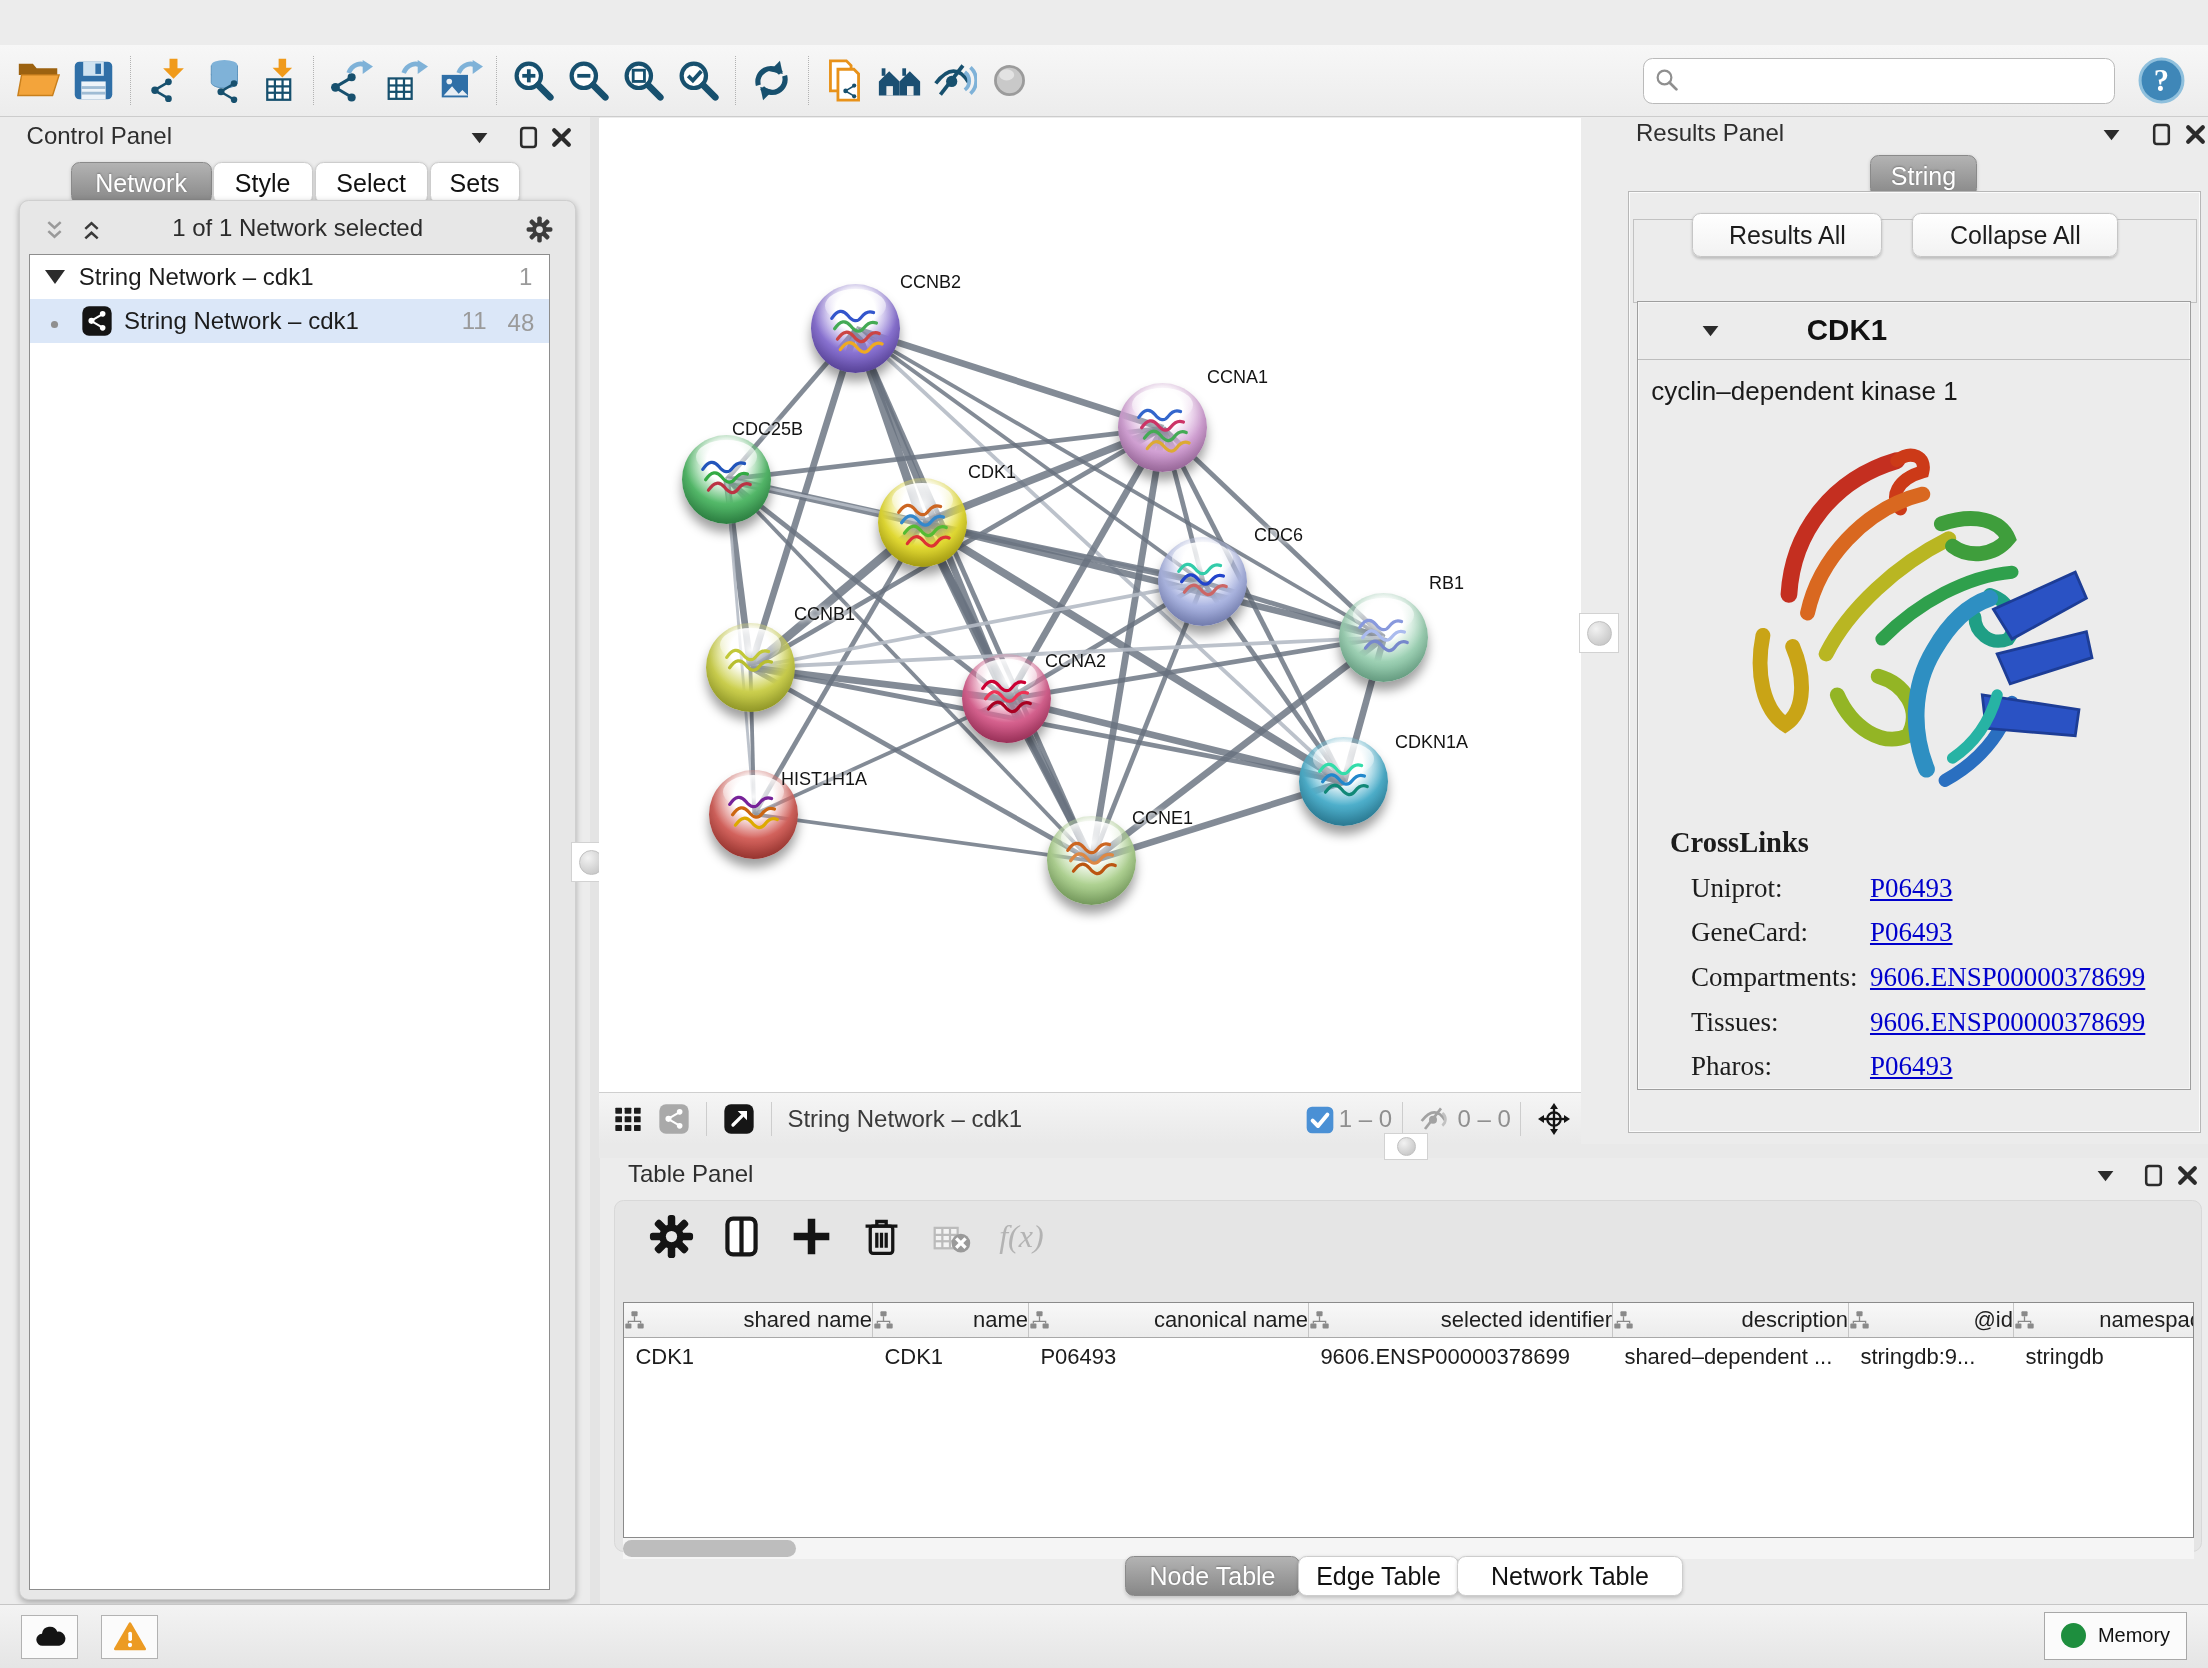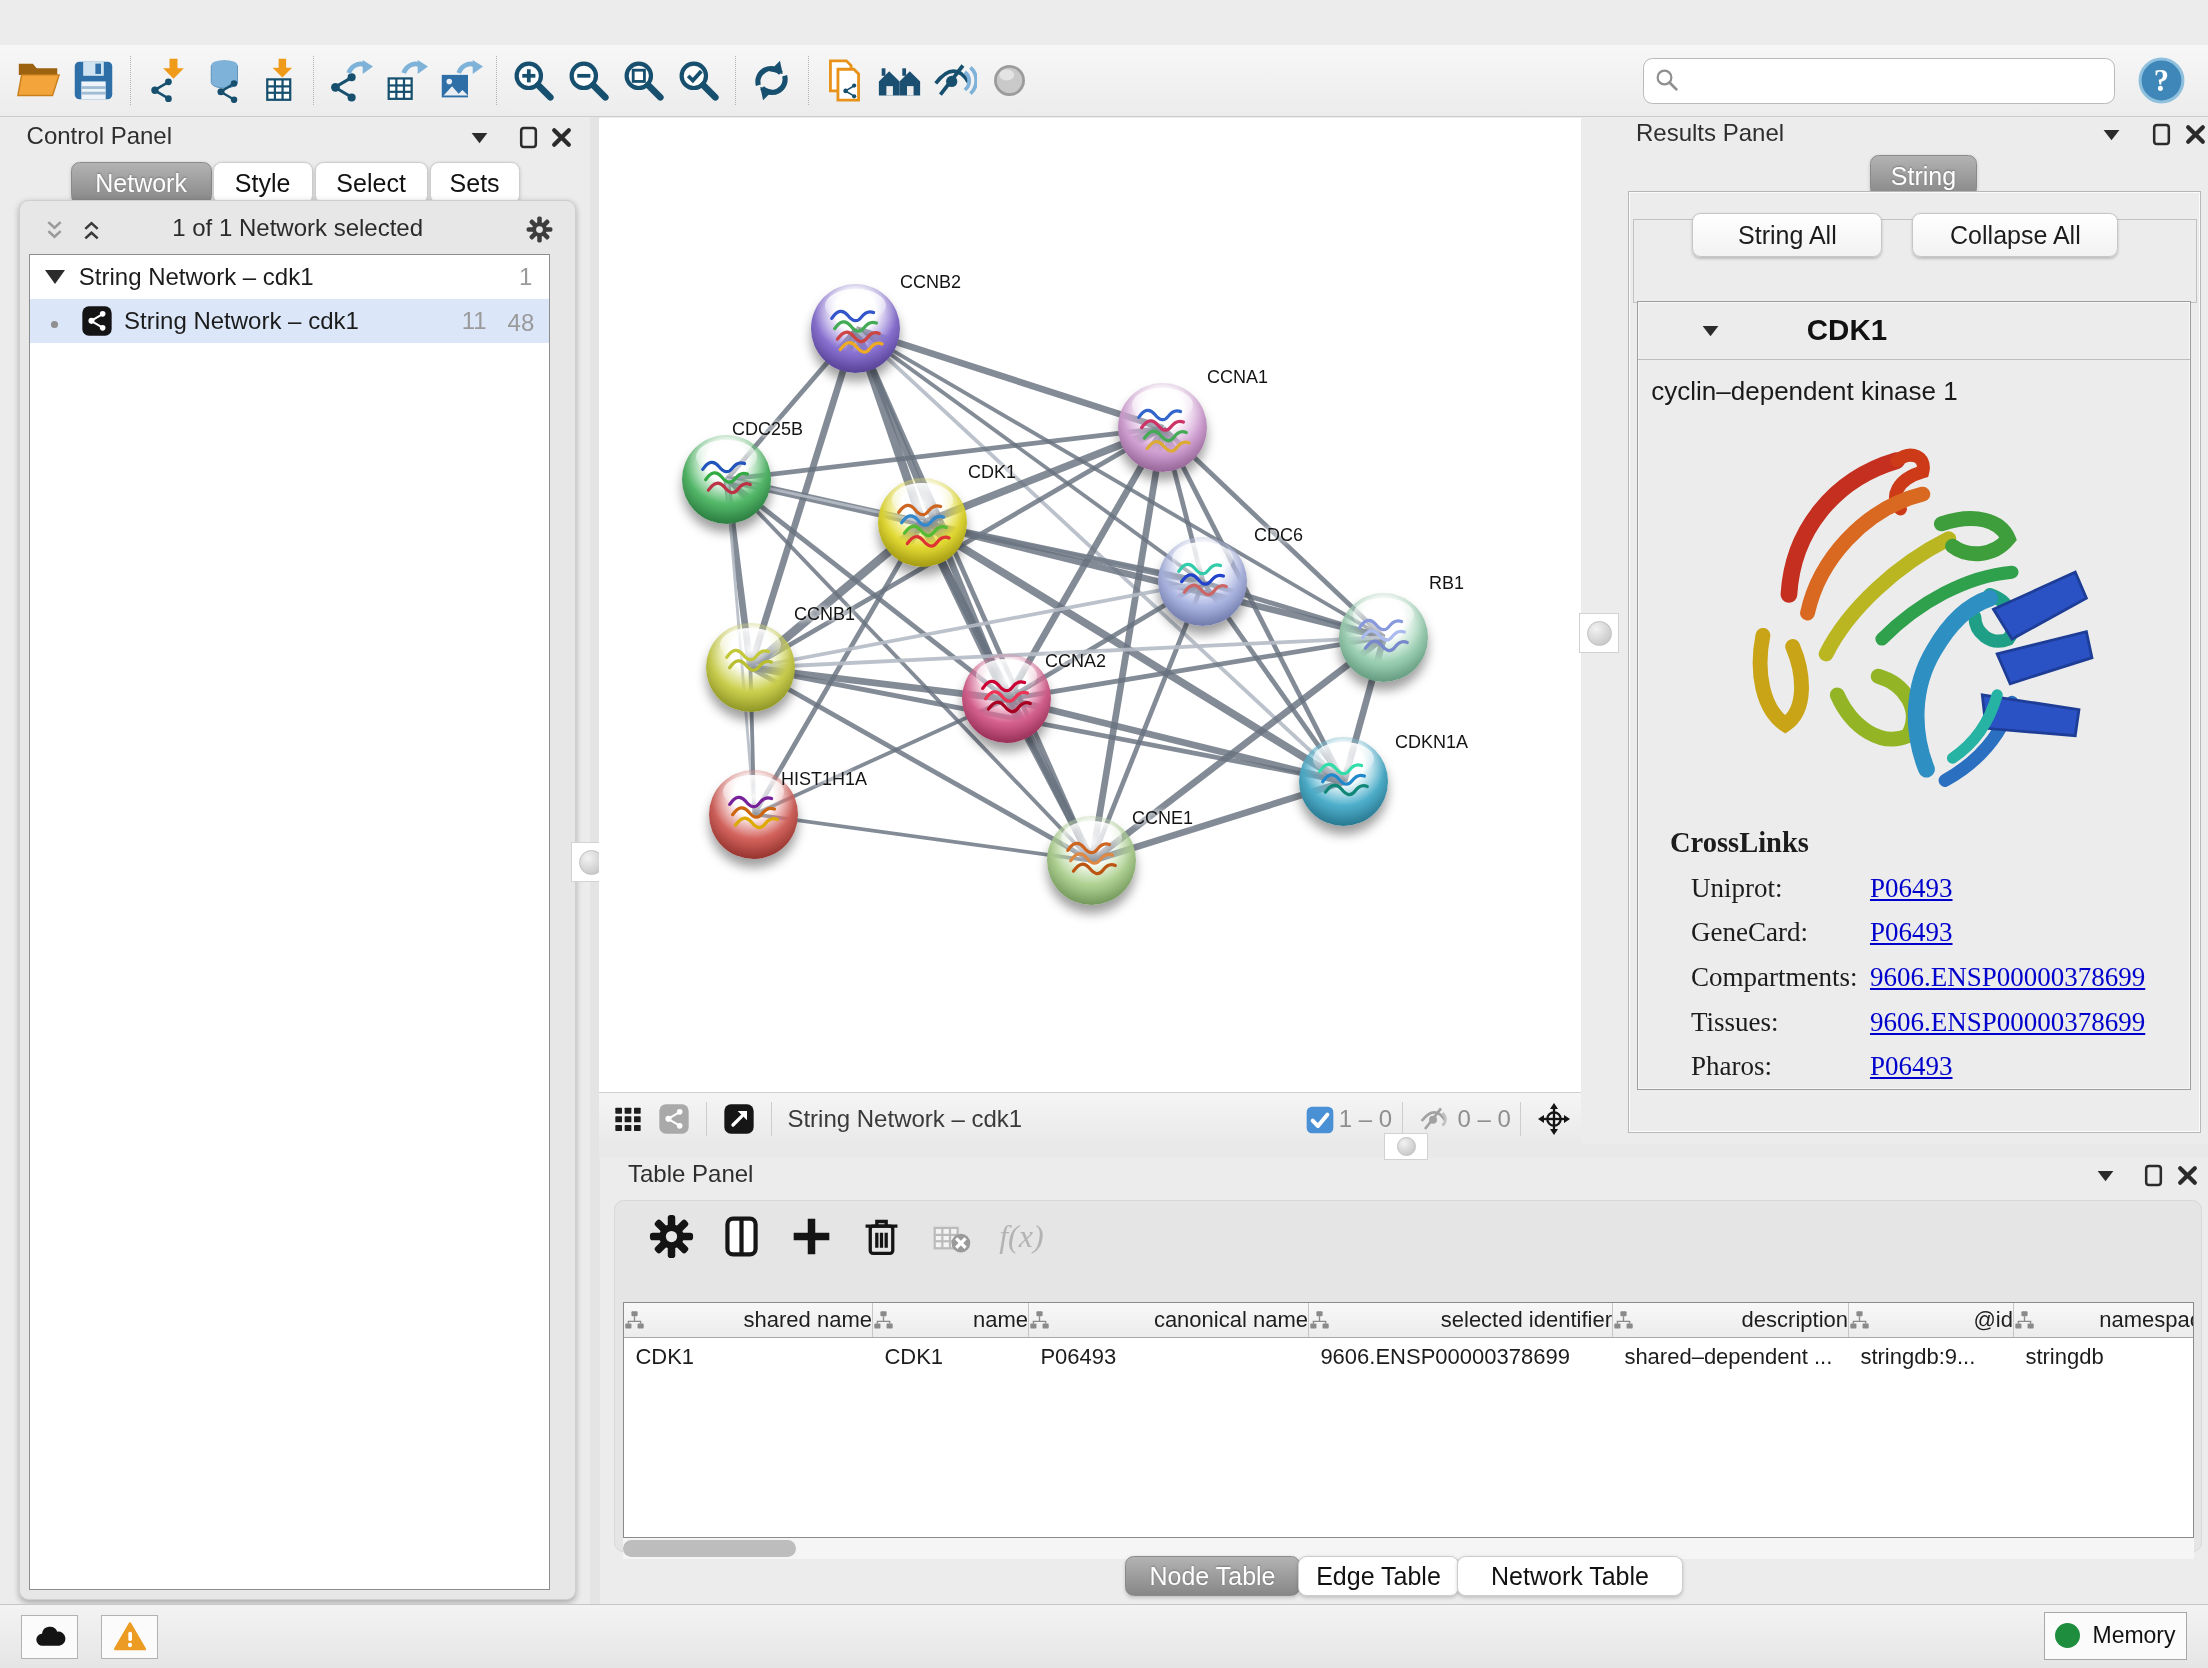--- a/index.html
+++ b/index.html
@@ -109,21 +109,21 @@
   .hscroll{position:absolute;left:7.6px;right:7.6px;top:337px;height:21px;background:#f5f5f5;}
   .hthumb{position:absolute;left:0;top:1.9px;width:173px;height:17px;border-radius:8.6px;background:#bdbdbd;}
   
   #bottom-bar{position:absolute;left:0;right:0;bottom:0;height:63px;
       background:linear-gradient(#f3f3f3,#e5e5e5);border-top:1px solid #c6c6c6;}
   .bb-btn{position:absolute;top:9.5px;width:55px;height:42px;background:#fbfbfb;border:1.9px solid #b2b2b2;
       display:flex;align-items:center;justify-content:center;}
   .bb-btn svg{width:32px;height:32px;}
   #memory-btn{position:absolute;right:21px;top:6.7px;width:141px;height:46px;background:#fbfbfb;
       border:1.9px solid #a8a8a8;display:flex;align-items:center;justify-content:center;gap:12px;
-      font-size:23px;color:#111;}
+      font-size:20px;color:#111;}
   #memory-btn .dot{width:25px;height:25px;border-radius:50%;background:#1e8e3e;}
 </style>
 </head>
 <body>
 
 <div id="app">
 
 
   <div class="toolbar">
     <div class="tb-icons" id="toolbar-icons">
@@ -660,21 +660,21 @@
         </svg></span>
     <span class="ph-ic" style="left:565px" id="rp-close"><svg viewBox="0 0 48 48">
           <g stroke="#2b2b2b" stroke-width="7.5" stroke-linecap="round">
             <line x1="11" y1="11" x2="37" y2="37"></line>
             <line x1="37" y1="11" x2="11" y2="37"></line>
           </g>
         </svg></span>
     <div class="tab sel" style="left:253px;top:38px;width:105px">String</div>
     <div class="rp-box">
       <div class="rp-sec1"></div>
-      <div class="rp-btn" style="left:63px;width:188px">String All</div>
+      <div class="rp-btn" style="left:63px;width:188px">Results All</div>
       <div class="rp-btn" style="left:283px;width:204px">Collapse All</div>
       <div class="rp-sec2">
         <div class="rp-sec2-hdr">
           <span class="ph-ic" style="left:59px;top:15px" id="pr-caret"><svg viewBox="0 0 48 48">
                 <path d="M10 16h28L24 34z" fill="#2b2b2b"></path>
               </svg></span>
           <span class="protein-name">CDK1</span>
         </div>
         <div class="protein-desc">cyclin–dependent kinase 1</div>
         <svg viewBox="0 0 210 220" style="position:absolute;left:76px;top:114px;width:399px;height:409px">

